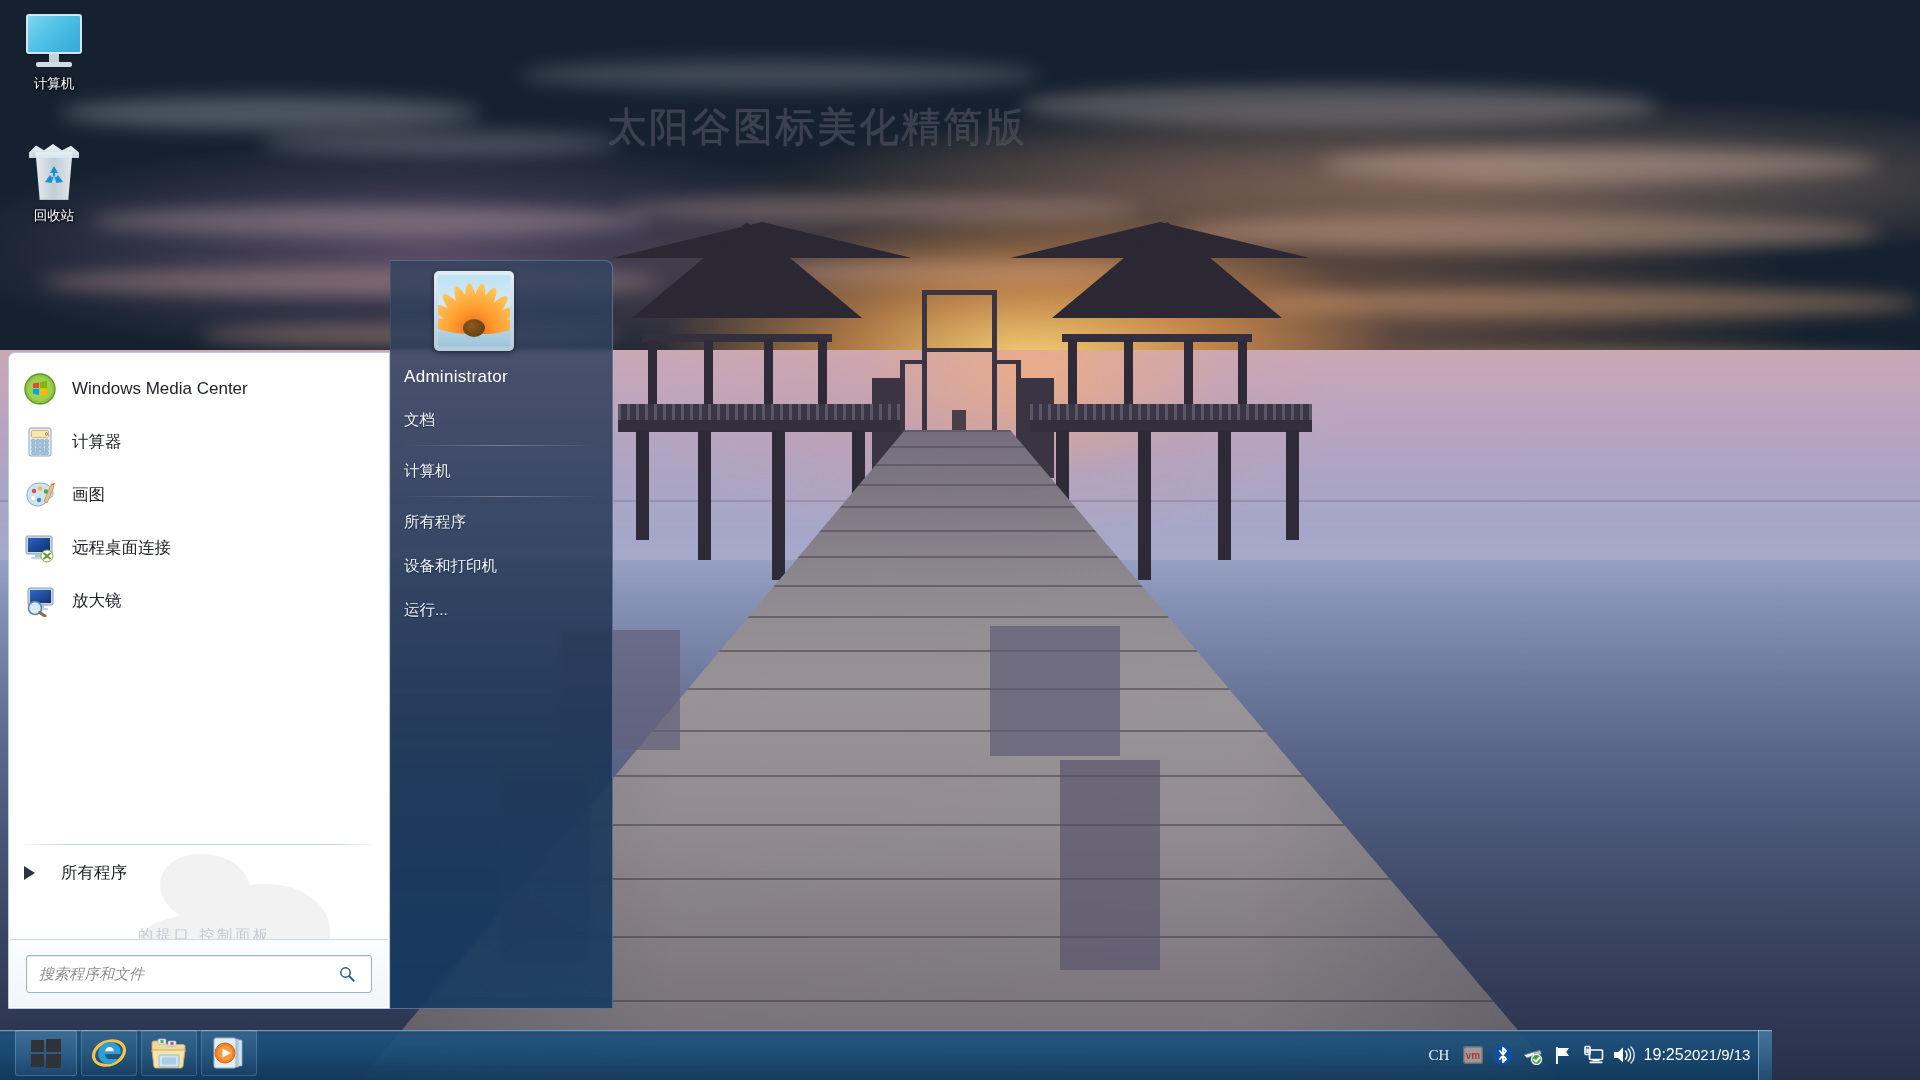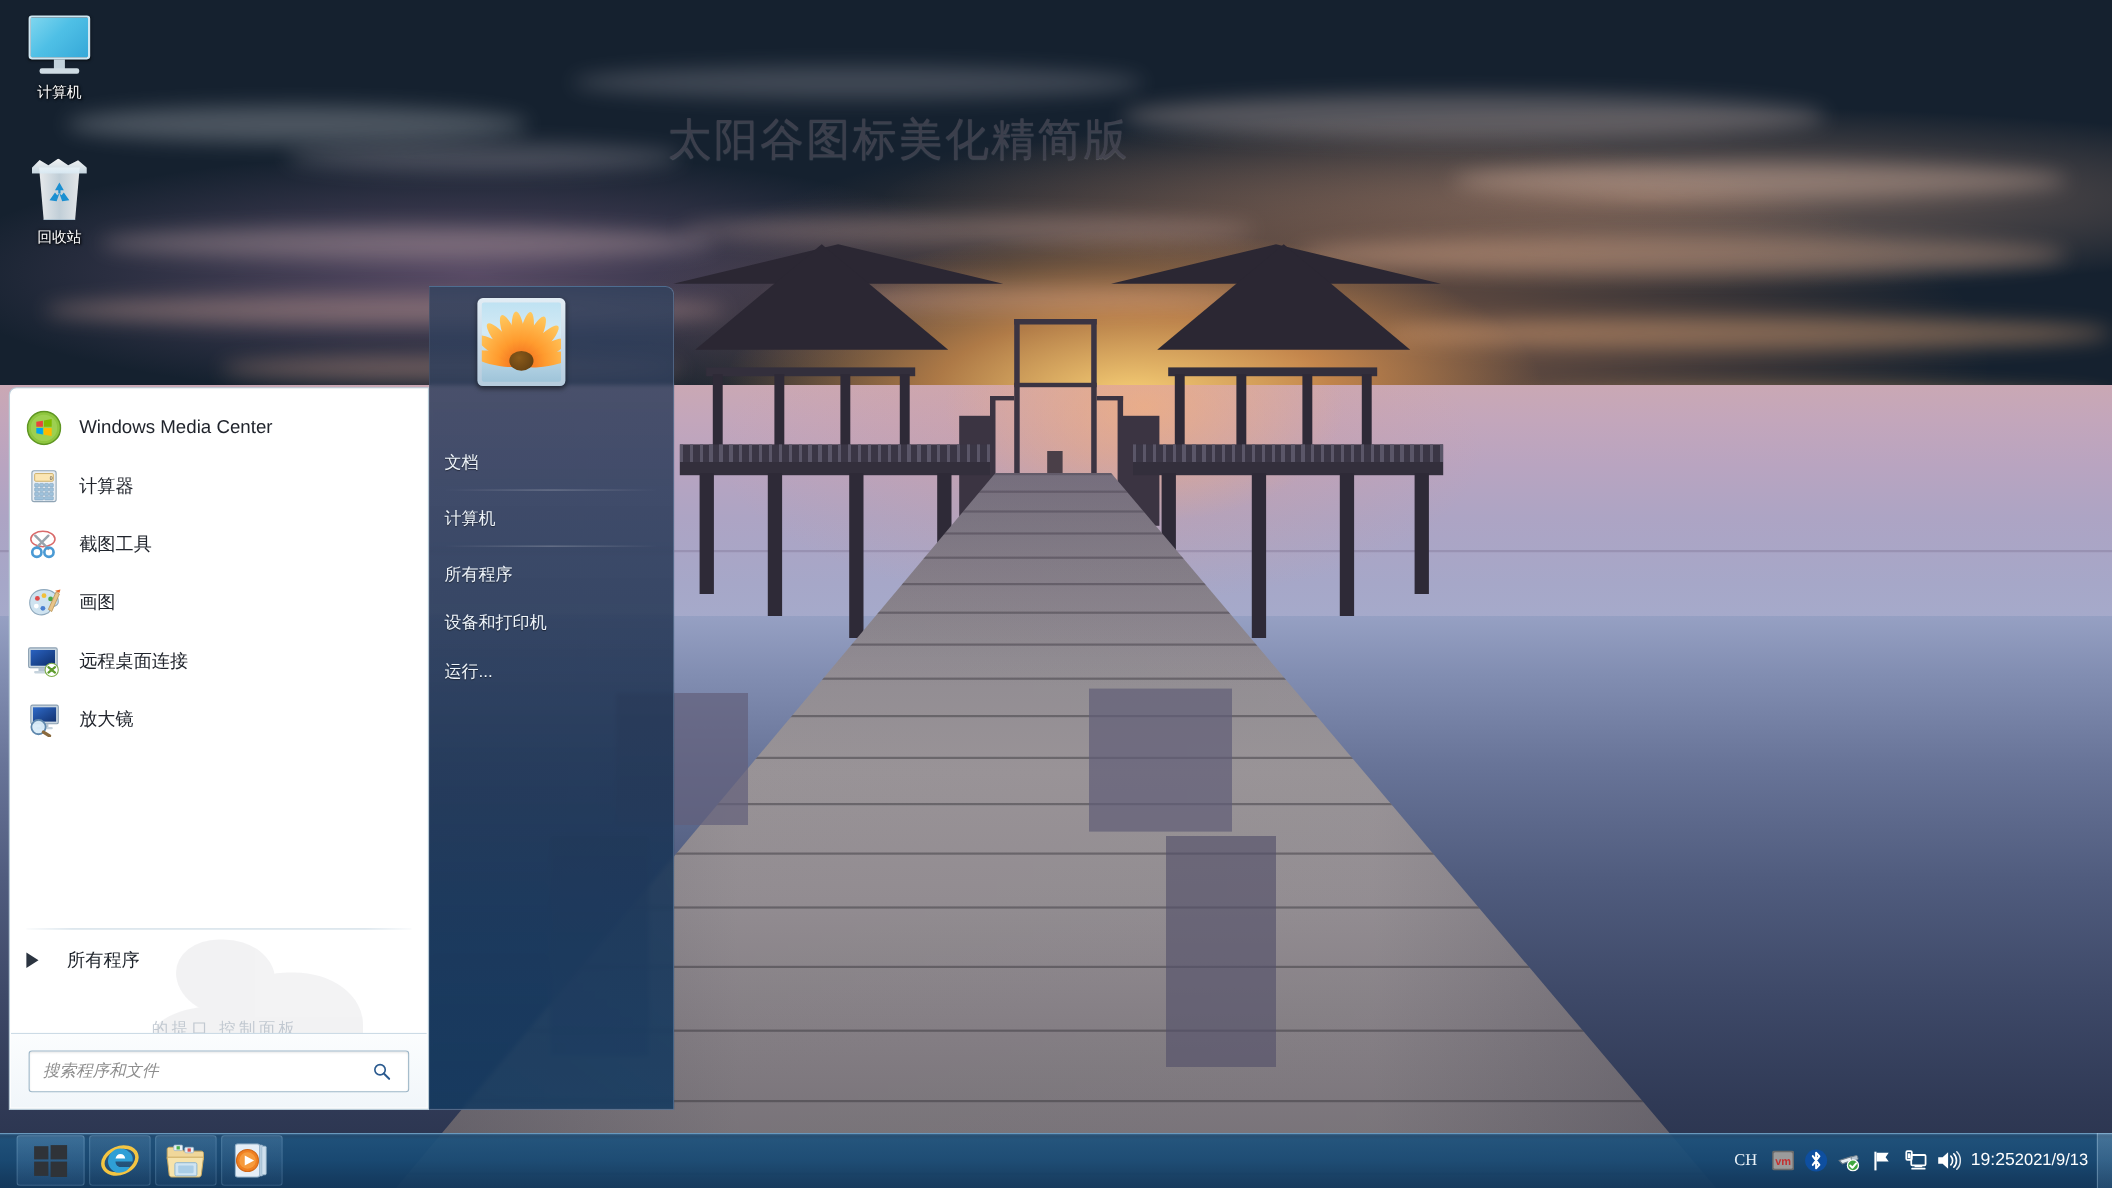--- a/index.html
+++ b/index.html
@@ -326,29 +326,29 @@
     box-shadow:inset 0 1px 0 rgba(255,255,255,.3);
     cursor:default;
   }
   .tri-sm{
     width:0; height:0; border-left:8px solid #ffffff;
     border-top:5.5px solid transparent; border-bottom:5.5px solid transparent;
   }
 
   
   #taskbar{
-    position:absolute; left:0; bottom:0; width:1920px; height:50px;
+    position:absolute; left:0; bottom:0; width:1772px; height:50px;
     background:linear-gradient(to bottom,
       rgba(36,70,104,.93) 0%,
       rgba(30,82,124,.93) 12%,
       rgba(24,74,116,.93) 50%,
       rgba(20,62,100,.94) 80%,
       rgba(18,56,92,.95) 100%);
     box-shadow:inset 0 1px 0 rgba(150,200,235,.55), inset 0 2px 0 rgba(90,150,195,.30);
-    display:flex; align-items:center;padding-left:12px;
+    display:flex; padding-left:12px;
   }
   #start-button{
     width:62px; height:46px; margin-left:3px; display:flex; align-items:center; justify-content:center;
     cursor:default; border-radius:3px;
     background:linear-gradient(to bottom, rgba(125,180,220,.30), rgba(60,110,160,.22));
     box-shadow:inset 0 0 0 1px rgba(180,215,240,.25);
   }
   .win-logo{ width:30px; height:28px; position:relative; }
   .win-logo i{
     position:absolute; background:#2f3338; display:block;
@@ -531,20 +531,21 @@
           <div class="petal" style="transform:rotate(10deg);   left:-6px; top:-48px;"></div>
           <div class="petal" style="transform:rotate(26deg);   left:-6px; top:-48px;"></div>
           <div class="petal" style="transform:rotate(44deg);   left:-6px; top:-48px;"></div>
           <div class="petal" style="transform:rotate(62deg);   left:-6px; top:-48px;"></div>
           <div class="petal" style="transform:rotate(80deg);   left:-6px; top:-48px;"></div>
           <div class="flower-core"></div>
         </div>
       </div>
     </div>
 
+    <div class="sm-user">Administrator</div>
 
     <div class="r-list">
       <div class="r-item">文档</div>
       <div class="r-sep"></div>
       <div class="r-item">计算机</div>
       <div class="r-sep"></div>
       <div class="r-item">所有程序</div>
       <div class="r-item">设备和打印机</div>
       <div class="r-item">运行...</div>
     </div>
@@ -595,32 +596,20 @@
               <rect x="16.5" y="21.5" width="3.6" height="3.2" rx=".6"></rect>
               <rect x="21" y="21.5" width="3.5" height="3.2" rx=".6"></rect>
               <rect x="7.5" y="25.5" width="8.1" height="3" rx=".6"></rect>
               <rect x="16.5" y="25.5" width="8" height="3" rx=".6"></rect>
             </g>
           </svg>
         </div>
         <div class="txt">计算器</div>
       </div>
 
-      <div class="sm-item">
-        <div class="ico">
-          <svg viewBox="0 0 32 32" width="32" height="32">
-            <ellipse cx="15" cy="11" rx="11" ry="7" fill="none" stroke="#d96a6a" stroke-width="1.4"></ellipse>
-            <line x1="8" y1="8" x2="20" y2="20" stroke="#9aa4ad" stroke-width="2.2" stroke-linecap="round"></line>
-            <line x1="20" y1="8" x2="9" y2="19" stroke="#9aa4ad" stroke-width="2.2" stroke-linecap="round"></line>
-            <circle cx="9.5" cy="23" r="4.2" fill="none" stroke="#4a9ad4" stroke-width="2.4"></circle>
-            <circle cx="20.5" cy="23" r="4.2" fill="none" stroke="#4a9ad4" stroke-width="2.4"></circle>
-          </svg>
-        </div>
-        <div class="txt">截图工具</div>
-      </div>
 
       <div class="sm-item">
         <div class="ico">
           <svg viewBox="0 0 32 32" width="32" height="32">
             <path d="M16 4 C24 4 29 9 29 15 C29 19 25 19 23 20 C21 21 22 24 20 25 C18 26 16 27 14 27 C7 27 3 22 3 16 C3 9 8 4 16 4 Z" fill="#cfe3f0" stroke="#8fa9bd" stroke-width="1"></path>
             <circle cx="10" cy="12" r="2.2" fill="#e04b4b"></circle>
             <circle cx="16" cy="9.5" r="2.2" fill="#f0c03a"></circle>
             <circle cx="22" cy="12.5" r="2.2" fill="#4aa84a"></circle>
             <circle cx="9" cy="19" r="2.2" fill="#ffffff"></circle>
             <circle cx="15" cy="21" r="2.2" fill="#4a7fd0"></circle>

